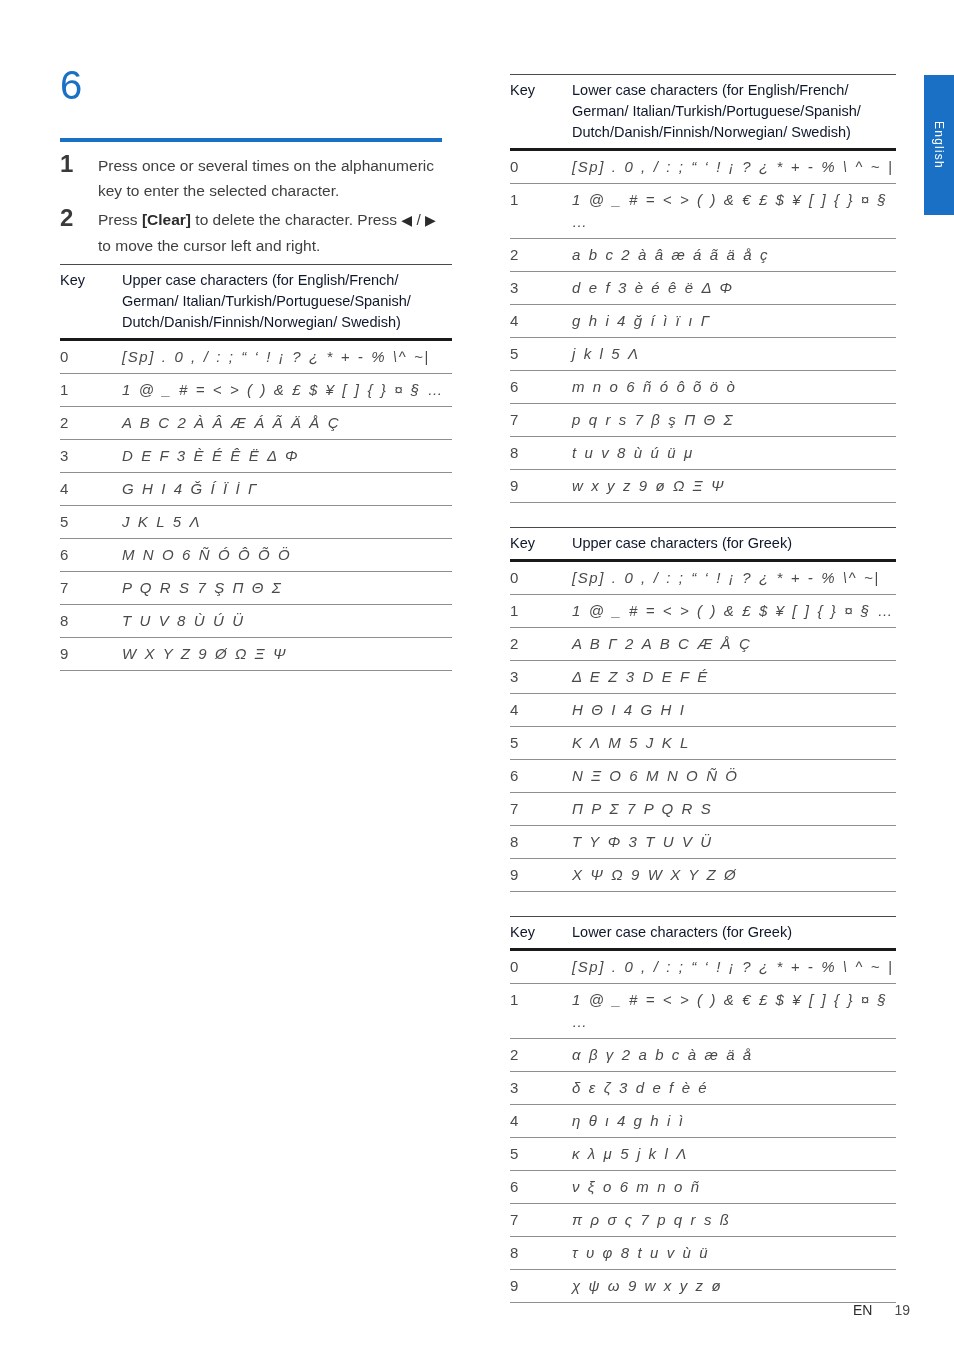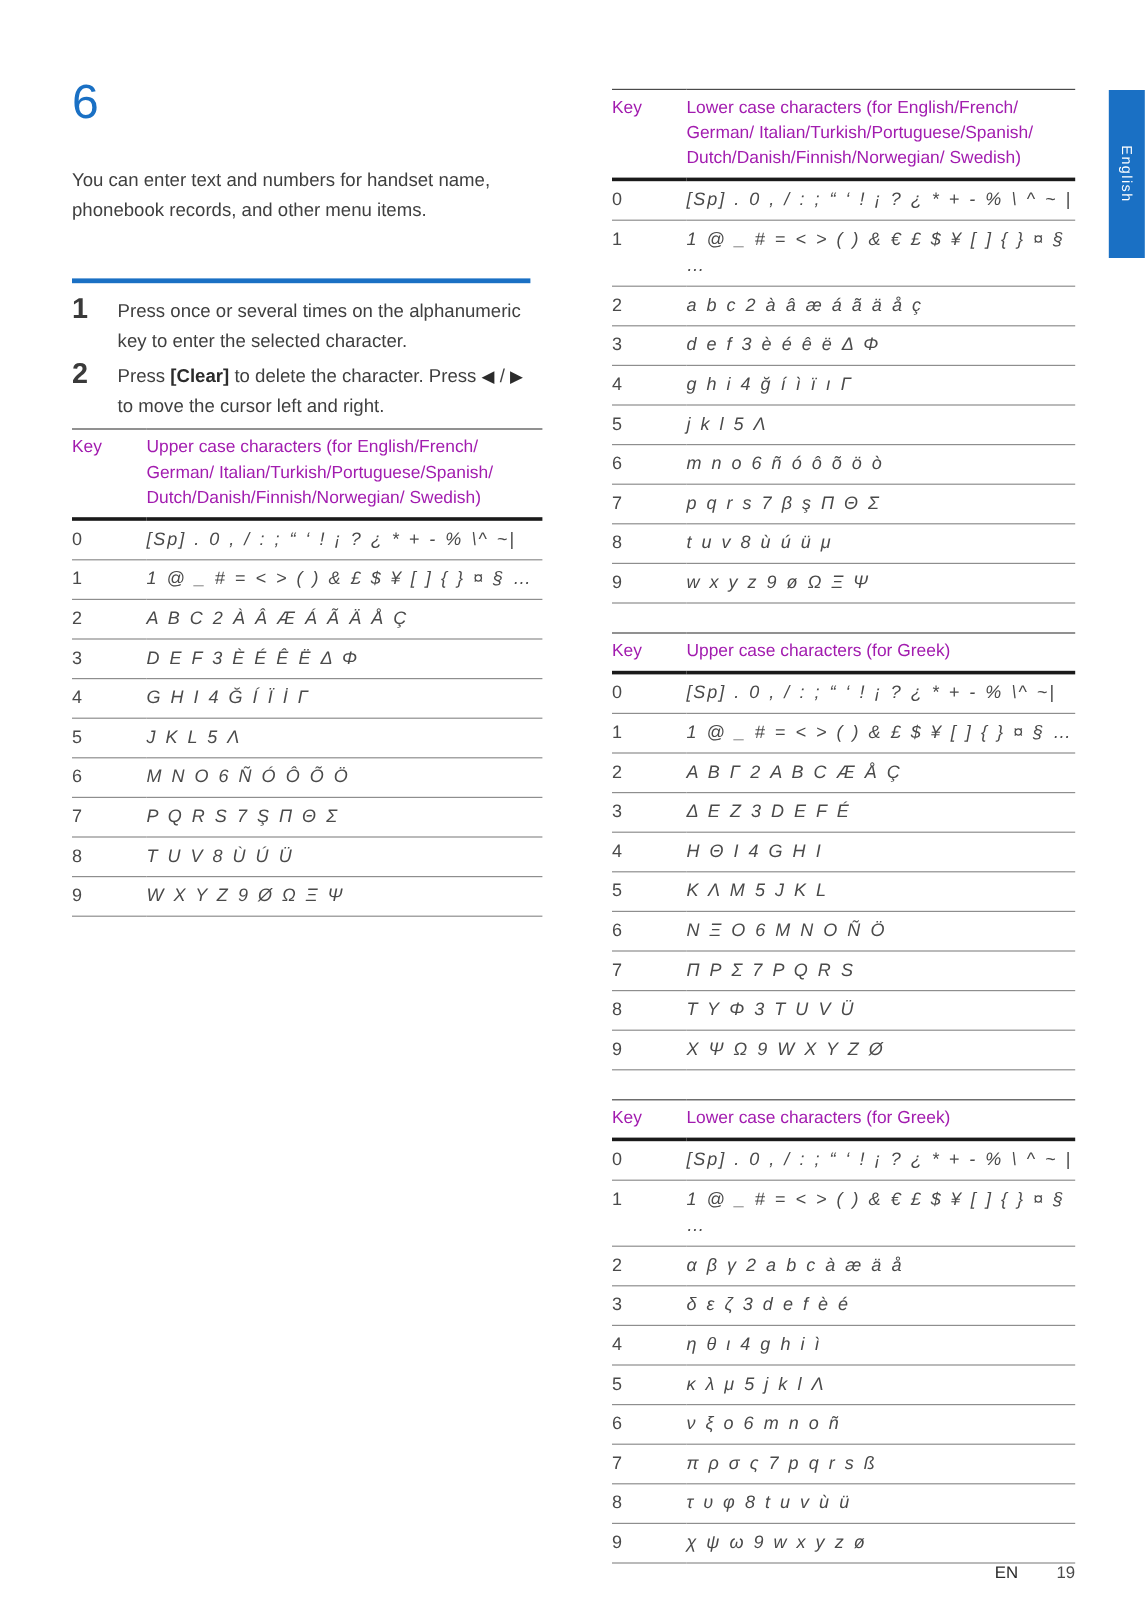--- a/index.html
+++ b/index.html
@@ -123,21 +123,21 @@
     width: 100%;
     border-collapse: collapse;
     margin-bottom: 26px;
     border-top: 1px solid #4a4a4a;
   }
   .ctable th {
     text-align: left;
     font-weight: normal;
     font-size: 14.5px;
     line-height: 21px;
-    color: #a21caf;
+    color: #0f172a;
     padding: 5px 0 5px 0;
     vertical-align: top;
     border-bottom: 3px solid #1a1a1a;
     margin-top: 44px;
   }
   .ctable th.k, .ctable td.k {
     width: 56px;
     padding-right: 6px;
   }
   .ctable td {
@@ -153,43 +153,42 @@
     word-spacing: 1px;
     font-style: italic;
   }
   .ctable.t-left { margin-top: 6px; }
 
   .col-right .ctable { margin-bottom: 24px; }
 
   
   .footer {
     position: absolute;
-    right: 58px;
+    right: 44px;
     bottom: 32px;
     font-size: 14px;
     color: #2b2b2b;
     display: flex;
-    gap: 32px;
+    gap: 22px;
   }
   .footer .pg { color: #4a4a4a; }
 </style>
 </head>
 <body>
 
 <div class="lang-tab">
   <span class="lang-label">English</span>
 </div>
 
 <div class="col-left">
 
   <h1 class="chapter">
     <span class="chap-num">6</span>
   </h1>
 
-  <p class="intro">You can enter text and numbers for handset name, phonebook records, and other menu items.</p>
 
   <div class="section-rule"></div>
 
   <div class="step">
     <div class="step-num">1</div>
     <div class="step-body">Press once or several times on the alphanumeric key to enter the selected character.</div>
   </div>
 
   <div class="step">
     <div class="step-num">2</div>

